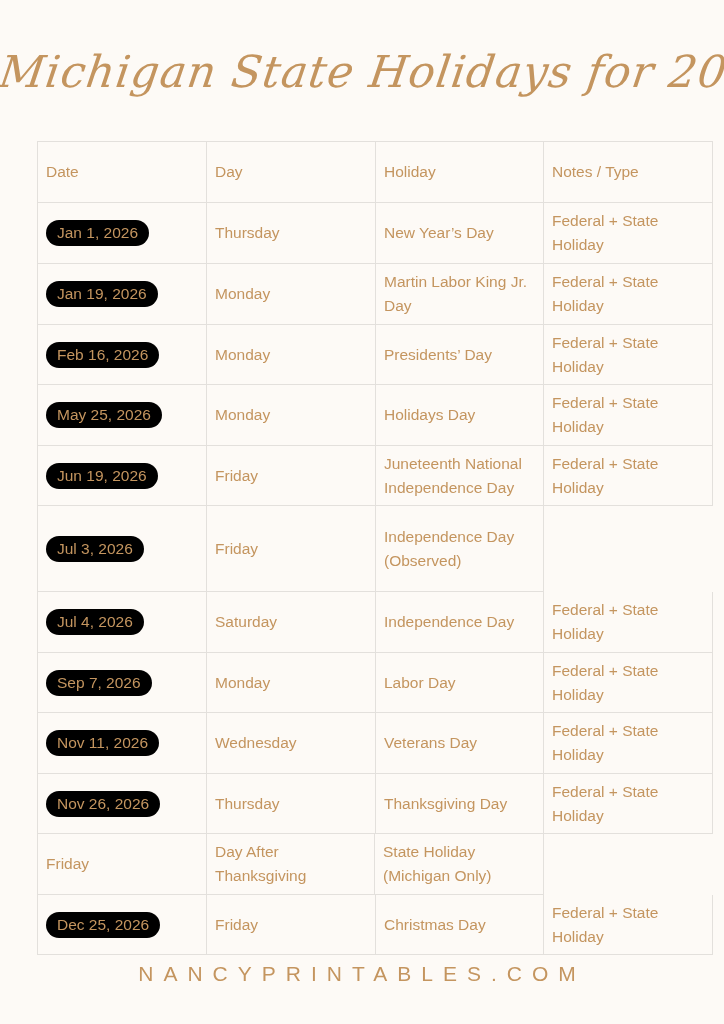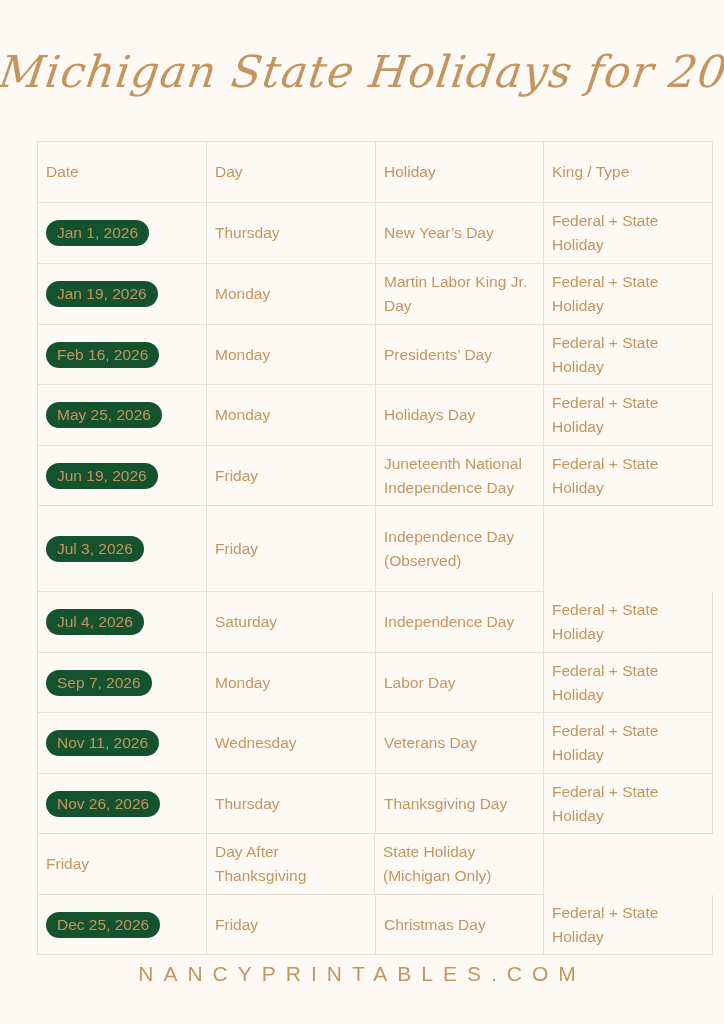--- a/index.html
+++ b/index.html
@@ -39,21 +39,21 @@
     font-size: 15.5px;
     line-height: 24px;
     overflow: hidden;
   }
   .c0 { width: 169px; }
   .c1 { width: 169px; padding-left: 8px; }
   .c2 { width: 168px; }
   .c3 { width: 169px; }
   .hdr .cell { height: 61px; }
   .pill {
-    background: #14532d;
+    background: #000000;
     border-radius: 14px;
     padding: 3px 11px;
     line-height: 20px;
     white-space: nowrap;
   }
   .clip { align-items: flex-start; padding-top: 6px; }
   .footer {
     position: absolute; left: 0; top: 962px; width: 724px;
     text-align: center;
     font-size: 21px;
@@ -64,21 +64,21 @@
 </head>
 <body>
 
 <div class="title">Michigan State Holidays for 2026</div>
 
 <div class="table">
   <div class="row hdr">
     <div class="cell c0">Date</div>
     <div class="cell c1">Day</div>
     <div class="cell c2">Holiday</div>
-    <div class="cell c3">King / Type</div>
+    <div class="cell c3">Notes / Type</div>
   </div>
   <div id="rows">
       <div class="row">
         <div class="cell c0" style="height:61px">
           <span class="pill">Jan 1, 2026</span>
         </div>
         <div class="cell c1" style="height:61px">Thursday</div>
         <div class="cell c2" style="height:61px">New Year’s Day</div>
         <div class="cell c3" style="height:61px">Federal + State Holiday</div>
       </div>

